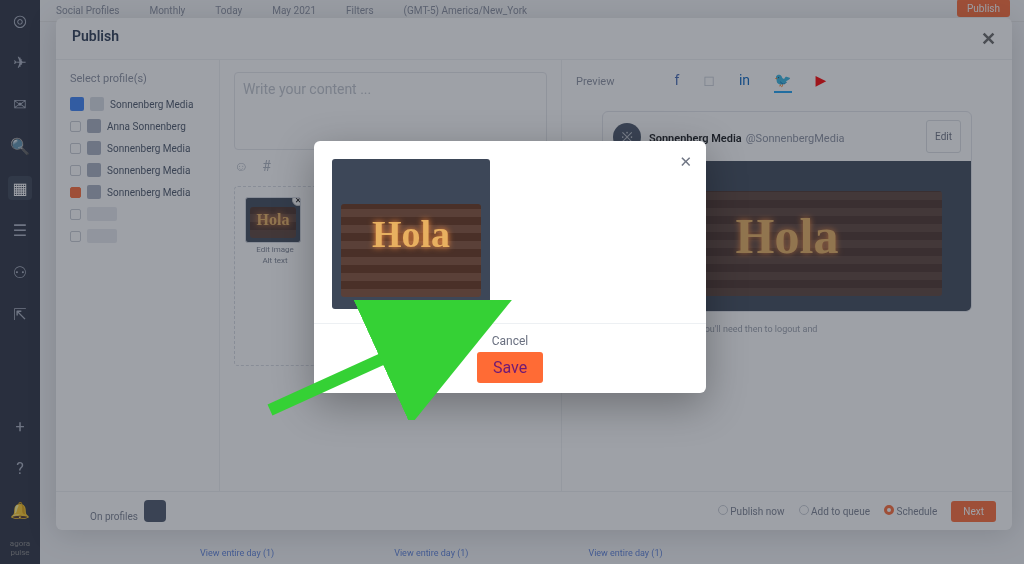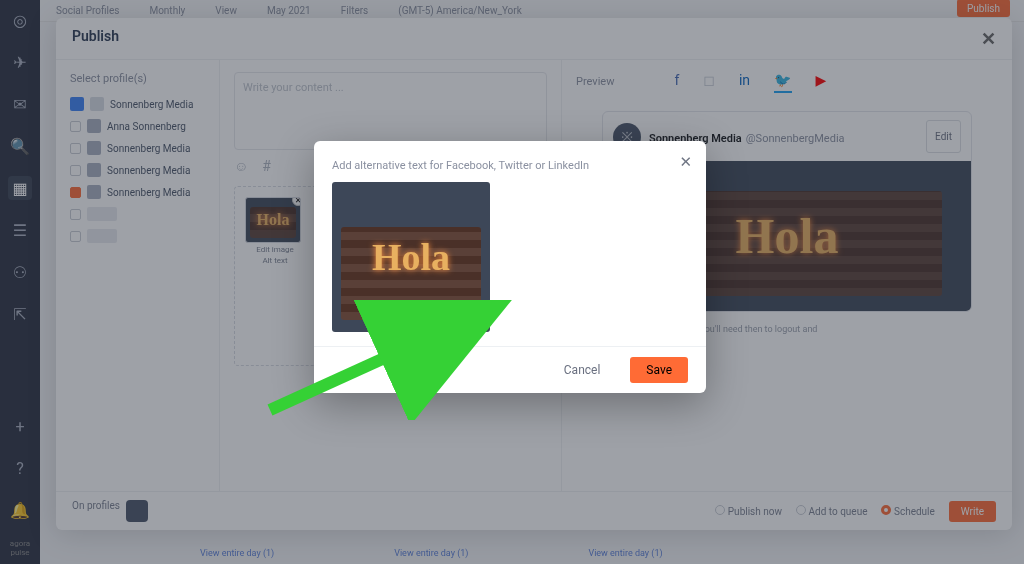--- a/index.html
+++ b/index.html
@@ -28,21 +28,21 @@
 .colh { font-size: 11px; color: #8a90a0; margin-bottom: 8px; }
 
 .profrow { display: flex; align-items: center; gap: 6px; font-size: 10px; color: #4a5568; padding: 4px 0; }
 .cb { width: 11px; height: 11px; border: 1px solid #c8ccd4; border-radius: 2px; display: inline-block; }
 .cb.checked { background: #ff6b35; border-color: #ff6b35; }
 .pfi { width: 14px; height: 14px; background: #a8b0c0; border-radius: 2px; }
 .profrow.head .pfi { background: #3b82f6; }
 .profrow.ph { color: #c0c4cc; }
 .profrow.ph .pfi { background: #e8eaee; width: 30px; }
 
-.editor { border: 1px solid #e6e8ec; border-radius: 4px; height: 78px; padding: 8px; font-size: 11px; color: #bfc4cc; }
+.editor { border: 1px solid #e6e8ec; border-radius: 4px; height: 78px; padding: 8px; font-size: 14px; color: #bfc4cc; }
 .etool { display: flex; gap: 14px; margin-top: 8px; color: #aeb4c0; font-size: 14px; align-items: center; }
 .etool .cnt { font-size: 9px; color: #8a90a0; margin-left: auto; display: flex; align-items: center; gap: 4px; }
 .etool .twdot { width: 10px; height: 10px; background: #1da1f2; border-radius: 2px; }
 
 .attach { margin-top: 12px; border: 1px dashed #d8dbe2; border-radius: 4px; height: 180px; padding: 10px; }
 .thumbwrap { width: 60px; text-align: center; }
 .thumb { width: 56px; height: 46px; background: #3d4758; border: 1px solid #d8dbe2; border-radius: 3px; position: relative; overflow: hidden; }
 .thumb .rm { position: absolute; top: -4px; right: -4px; width: 12px; height: 12px; background: #fff; border: 1px solid #ccc; border-radius: 50%; font-size: 8px; display: flex; align-items: center; justify-content: center; }
 .tlabel { font-size: 8px; color: #7a8090; margin-top: 2px; }
 
@@ -56,21 +56,21 @@
 .cname { font-size: 11px; font-weight: 600; color: #14171a; }
 .chand { font-size: 11px; color: #8a90a0; }
 .cedit { margin-left: auto; font-size: 10px; color: #6a7080; border: 1px solid #dcdfe4; padding: 10px 8px; border-radius: 3px; cursor: pointer; }
 .cardimg { height: 150px; background: #3d4758; position: relative; }
 .holasign { position: absolute; left: 50%; top: 50%; transform: translate(-50%,-50%); font-family: cursive; font-size: 50px; color: #e8b060; text-shadow: 0 0 6px #ff9040; font-weight: 700; }
 .brick { background-image: repeating-linear-gradient(0deg,#5a4038 0 8px,#4a3028 8px 16px); position: absolute; inset: 20% 8% 10% 8%; border-radius: 3px; }
 .note { font-size: 9px; color: #9aa0ac; margin: 8px 30px; }
 .note a { color: #5a7fd8; }
 
 .pfoot { border-top: 1px solid #eef0f3; padding: 8px 16px; display: flex; align-items: center; gap: 10px; font-size: 10px; color: #7a8090; }
-.pfoot .onp { display: flex; align-items: flex-start; gap: 6px; }
+.pfoot .onp { display: flex; align-items: flex-end; gap: 6px; margin-left: 18px; }
 .pchip { width: 22px; height: 22px; background: #4a5568; border-radius: 4px; }
 .pfoot .opts { margin-left: auto; display: flex; align-items: center; gap: 14px; }
 .radio { width: 10px; height: 10px; border: 1px solid #c8ccd4; border-radius: 50%; display: inline-block; }
 .radio.on { border: 3px solid #ff6b35; }
 .nextbtn { background: #ff6b35; color: #fff; padding: 5px 12px; border-radius: 3px; cursor: pointer; }
 
 
 .dim { position: absolute; inset: 0; background: rgba(40,46,60,.45); }
 
 
@@ -79,23 +79,23 @@
 .mtit { font-size: 15px; font-weight: 600; color: #2b3a52; }
 .mclose { position: absolute; right: 14px; top: 12px; color: #707684; font-size: 15px; cursor: pointer; }
 .msub { padding: 0 18px 10px; font-size: 11px; color: #8a90a0; }
 .mbody { padding: 0 18px 14px; display: flex; gap: 12px; }
 .mthumb { width: 158px; height: 150px; background: #3d4758; border-radius: 3px; position: relative; overflow: hidden; }
 .mthumb .brick { inset: 30% 6% 8% 6%; }
 .mthumb .holasign { font-size: 38px; }
 .mfld { flex: 1; }
 .mlbl { font-size: 9px; color: #9aa0ac; margin-bottom: 2px; }
 .mta { width: 100%; height: 138px; border: 1.5px solid #4a87ff; border-radius: 3px; padding: 6px 8px; font-size: 11px; color: #4a5568; resize: none; outline: none; }
-.mfoot { border-top: 1px solid #edf0f3; padding: 10px 18px; display: flex; justify-content: flex-end; gap: 30px; align-items: center; }
+.mfoot { border-top: 1px solid #edf0f3; padding: 10px 18px; display: flex; justify-content: flex-end; gap: 4px; align-items: center; flex-direction: column; }
 .cancel { font-size: 12px; color: #6a7080; cursor: pointer; }
-.save { background: #ff6b35; color: #000000; font-size: 12px; padding: 6px 16px; border-radius: 3px; cursor: pointer; }
+.save { background: #ff6b35; color: #701a75; font-size: 16px; padding: 6px 16px; border-radius: 3px; cursor: pointer; }
 
 
 .arrow { position: absolute; left: 260px; top: 300px; pointer-events: none; }
 .bottomlinks { position: absolute; left: 56px; bottom: 6px; display: flex; gap: 120px; font-size: 9px; color: #5a7fd8; }
 .calcell { position: absolute; right: 12px; font-size: 9px; color: #aab0bf; }
 </style>
 </head>
 <body>
 
 <div class="rail">
@@ -110,21 +110,21 @@
   <div class="spacer"></div>
   <div class="r">+</div>
   <div class="r">?</div>
   <div class="r">🔔</div>
   <div class="brand">agora pulse</div>
 </div>
 
 <div class="topstrip">
   <span>Social Profiles</span>
   <span>Monthly</span>
-  <span>View</span>
+  <span>Today</span>
   <span>May 2021</span>
   <span>Filters</span>
   <span>(GMT-5) America/New_York</span>
   <span class="pub">Publish</span>
 </div>
 
 <div class="calcell" style="top:62px">2</div>
 <div class="calcell" style="top:162px">9</div>
 <div class="calcell" style="top:262px">16</div>
 <div class="calcell" style="top:362px">23</div>
@@ -224,38 +224,37 @@
   </div>
   <div class="pfoot">
     <div class="onp">
         <span>On profiles</span>
         <span class="pchip"></span>
       </div>
     <div class="opts">
       <span><span class="radio"></span> <span>Publish now</span></span>
       <span><span class="radio"></span> <span>Add to queue</span></span>
       <span><span class="radio on"></span> <span>Schedule</span></span>
-      <span class="nextbtn">Write</span>
+      <span class="nextbtn">Next</span>
     </div>
   </div>
 </div>
 
 <div class="bottomlinks" style="left:200px">
   <span>View entire day (1)</span>
   <span>View entire day (1)</span>
   <span>View entire day (1)</span>
 </div>
 
 <div class="dim"></div>
 
 <div class="modal">
   <div class="mhead">
     <div class="mclose">✕</div>
   </div>
-  <div class="msub">Add alternative text for Facebook, Twitter or LinkedIn</div>
   <div class="mbody">
     <div class="mthumb">
       <div class="brick"></div>
       <div class="holasign">Hola</div>
     </div>
   </div>
   <div class="mfoot">
     <span class="cancel">Cancel</span>
     <span class="save">Save</span>
   </div>

